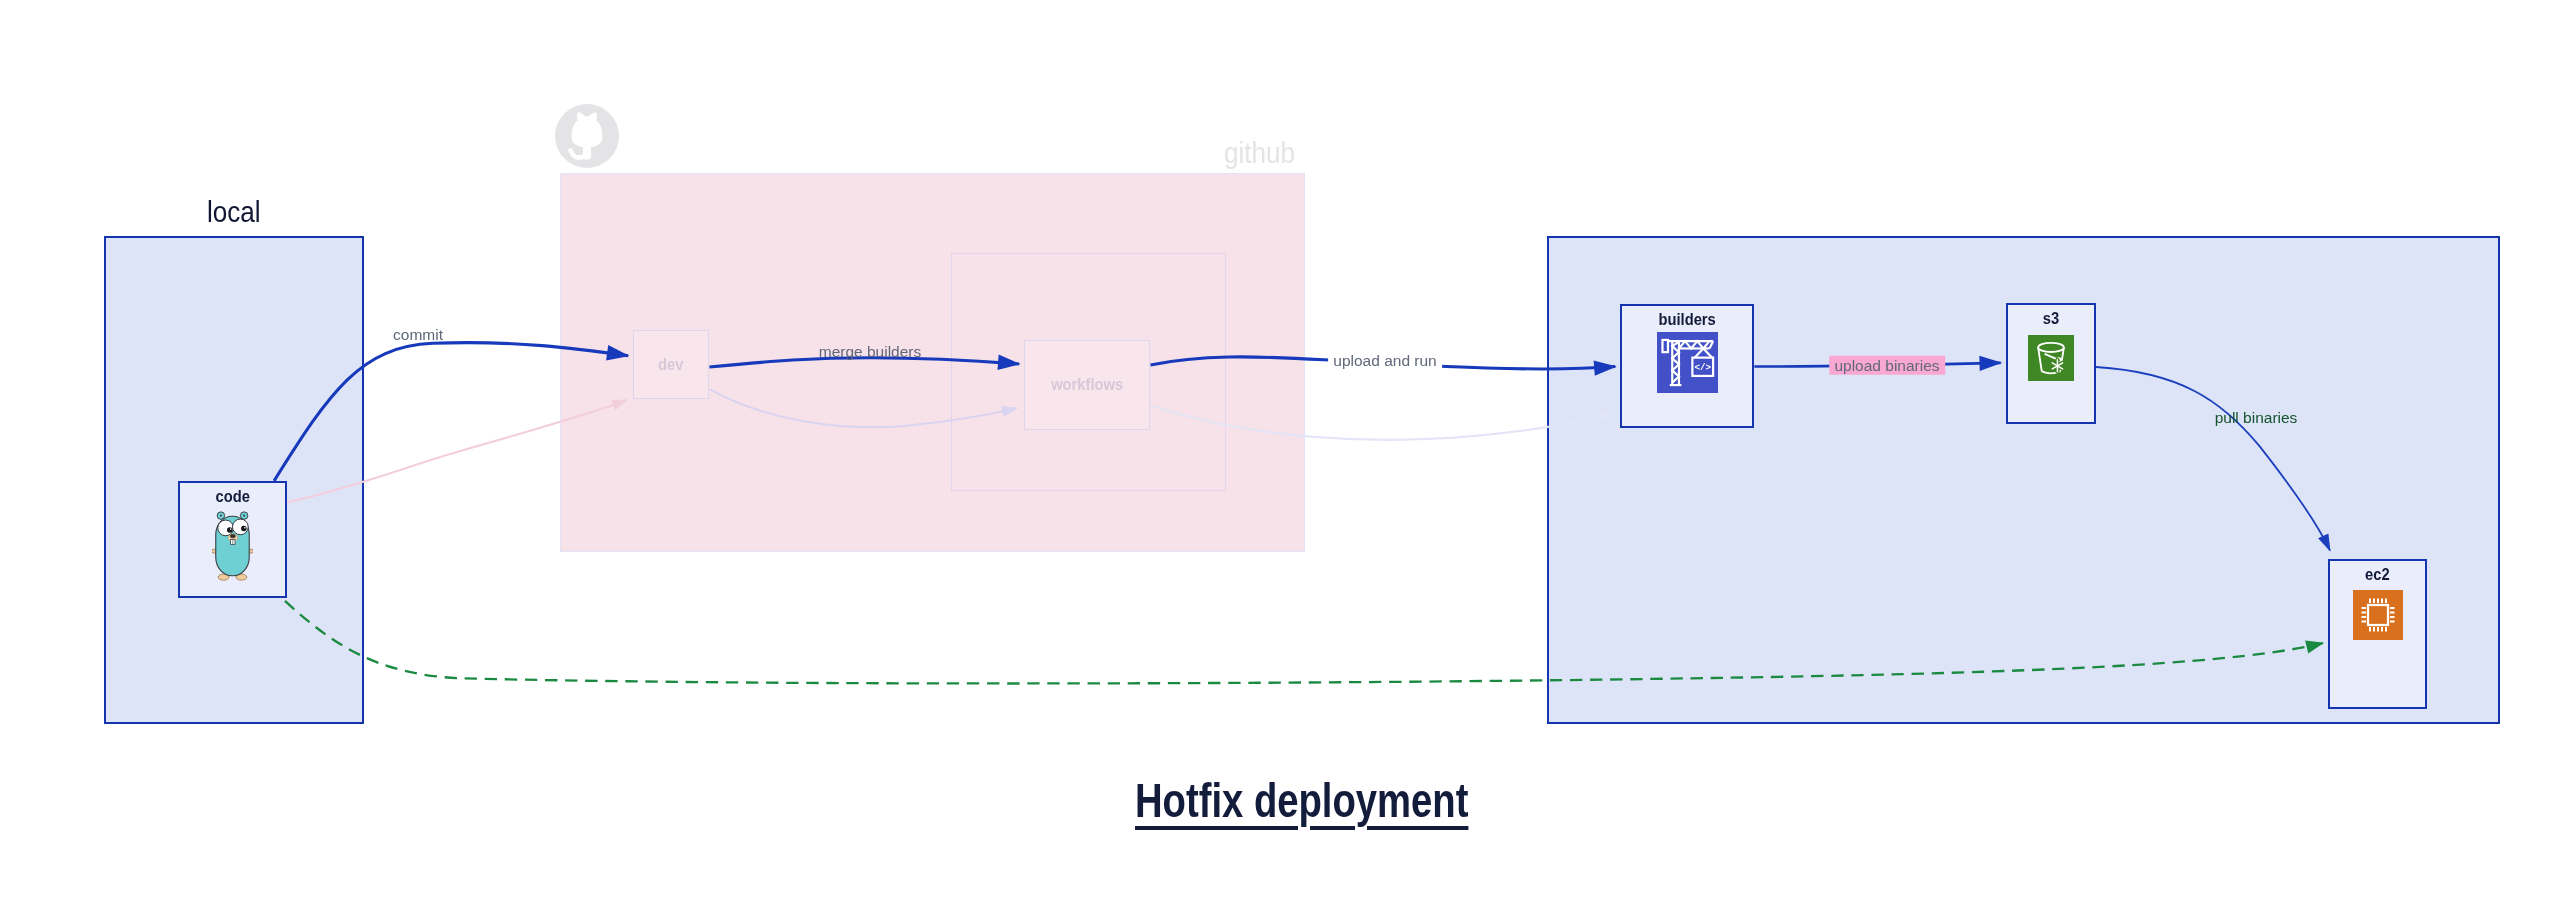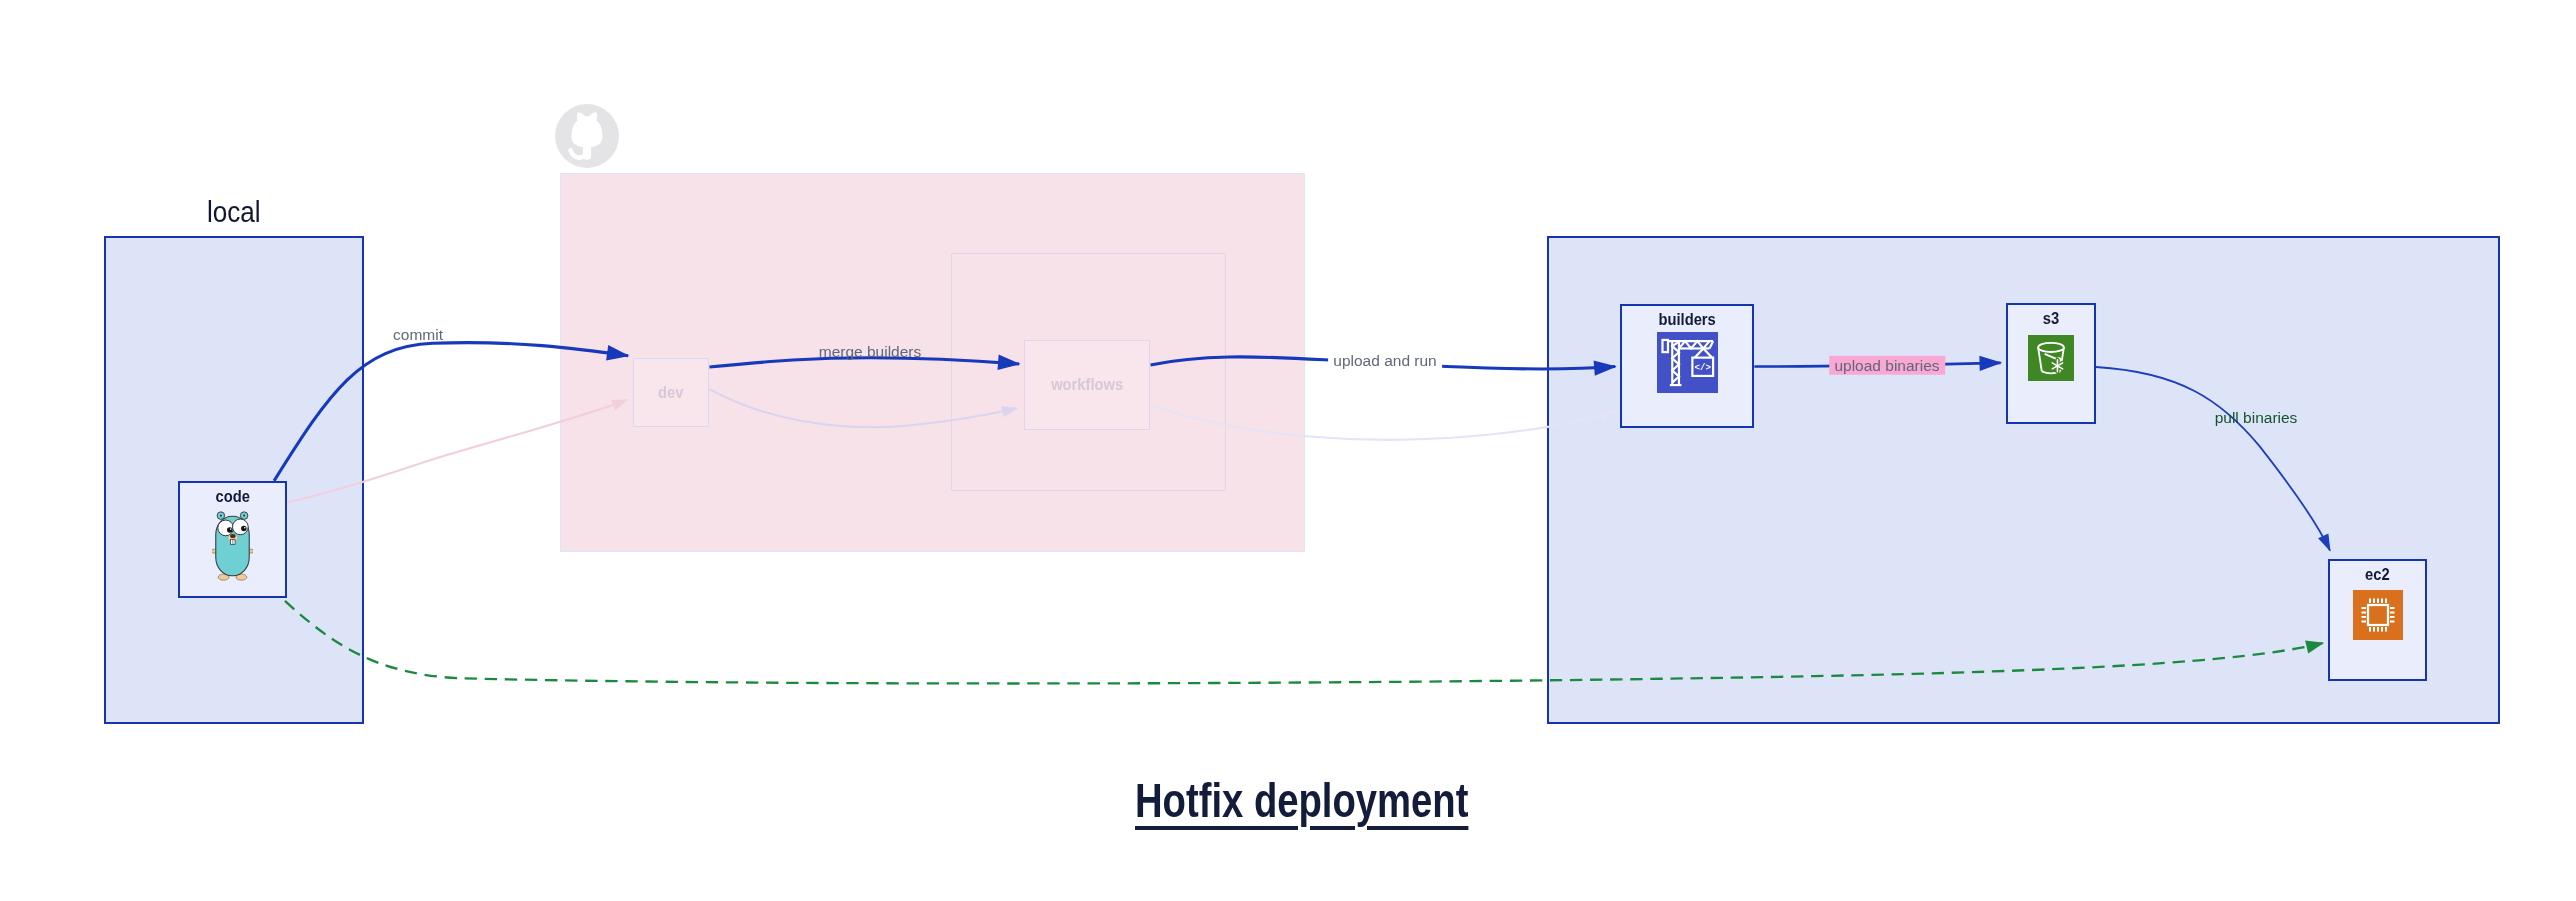--- a/index.html
+++ b/index.html
@@ -22,25 +22,25 @@
   .lbl-master{left:951px;width:275px;top:216px;font-size:28px;color:#dbc9d7;}
 
   
   .node{position:absolute;box-sizing:border-box;background:#eaedfb;border:2.1px solid #1434b0;
         display:flex;flex-direction:column;align-items:center;z-index:8;}
   .node-label{margin-top:6.2px;font-weight:700;font-size:16px;color:#121b38;line-height:1;
         display:inline-block;transform:scaleX(.92);}
   .n-code{left:178px;top:481px;width:109px;height:117px;}
   .n-builders{left:1620px;top:304px;width:134px;height:124px;}
   .n-s3{left:2006px;top:303px;width:90px;height:121px;}
-  .n-ec2{left:2328px;top:559px;width:99px;height:122px;}
+  .n-ec2{left:2328px;top:559px;width:99px;height:150px;}
   .node-faded{position:absolute;box-sizing:border-box;background:#f9e6ec;border:1.5px solid #ddd7ee;
         display:flex;align-items:center;justify-content:center;z-index:8;}
   .node-faded .node-label{margin-top:0;color:#d6c8d8;}
-  .n-dev{left:633px;top:330px;width:76px;height:69px;margin-top:28px;}
+  .n-dev{left:633px;top:330px;width:76px;height:69px;}
   .n-workflows{left:1024px;top:340px;width:126px;height:90px;}
 
   .icon-wrap{margin-top:4.1px;}
 
   
   #edges{position:absolute;left:0;top:0;z-index:6;}
   .e-blue{stroke:#1739bb;stroke-width:6;fill:none;}
   .e-blue2{stroke:#1739bb;stroke-width:5;fill:none;}
   .e-blue3{stroke:#1c3fbd;stroke-width:3.5;fill:none;}
   .e-green{stroke:#1b8a41;stroke-width:4.5;fill:none;stroke-dasharray:24 15;}
@@ -78,20 +78,21 @@
   <div class="grp grp-aws z1"></div>
 
   <svg class="octocat" width="66" height="66" viewBox="0 0 128 128">
     <circle cx="64" cy="64" r="62" fill="#e4e4e6"></circle>
     <path d="M34 66 C34 48 39 39 46 34 C43 24 45 19 47 18 C51 17 57 22 61 26 C63 25.5 65 25.5 67 26 C71 22 77 17 81 18 C83 19 85 24 82 34 C89 39 94 48 94 66 C94 80 82 86 64 86 C46 86 34 80 34 66 Z" fill="#ffffff"></path>
     <rect x="56" y="82" width="16" height="28" rx="7" fill="#ffffff"></rect>
     <path d="M56 104 C44 110 36 102 32 92" stroke="#ffffff" stroke-width="9" fill="none" stroke-linecap="round"></path>
   </svg>
 
   <div class="grplabel lbl-local"><span>local</span></div>
+  <div class="grplabel lbl-github"><span>github</span></div>
   <div class="grplabel lbl-master"><span>master</span></div>
 
   <svg id="edges" width="2604" height="902" viewBox="0 0 5054 1750">
     <defs>
       <marker id="mb" markerUnits="userSpaceOnUse" markerWidth="50" markerHeight="36" refX="44" refY="18" orient="auto">
         <path d="M3,3 L47,18 L3,33 Z" fill="#1739bb"></path>
         </marker>
       <marker id="mbs" markerUnits="userSpaceOnUse" markerWidth="38" markerHeight="26" refX="33" refY="13" orient="auto">
         <path d="M2,2 L36,13 L2,24 Z" fill="#1c3fbd"></path>
         </marker>

